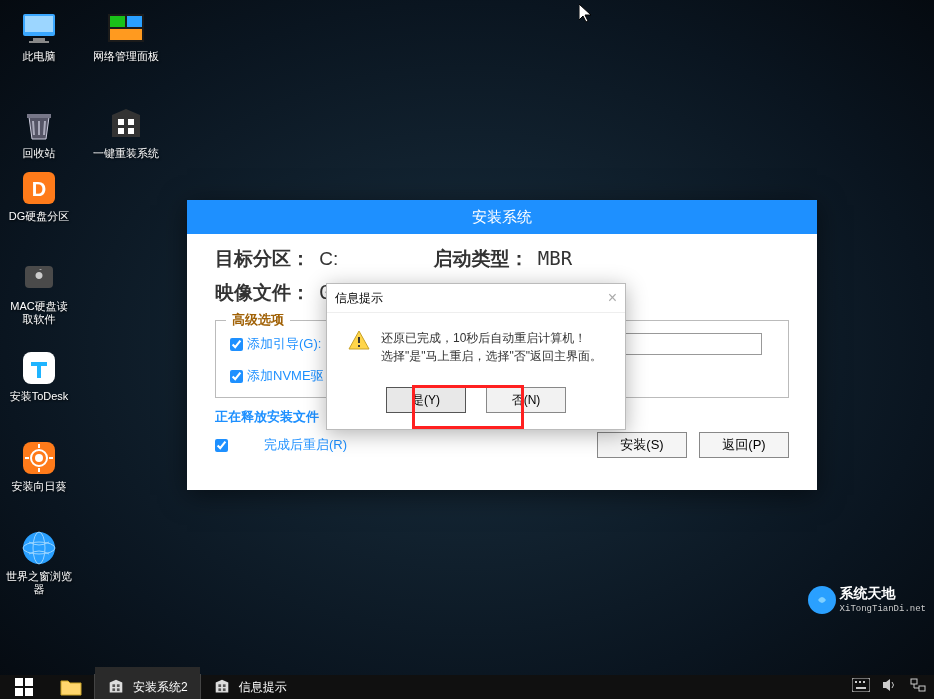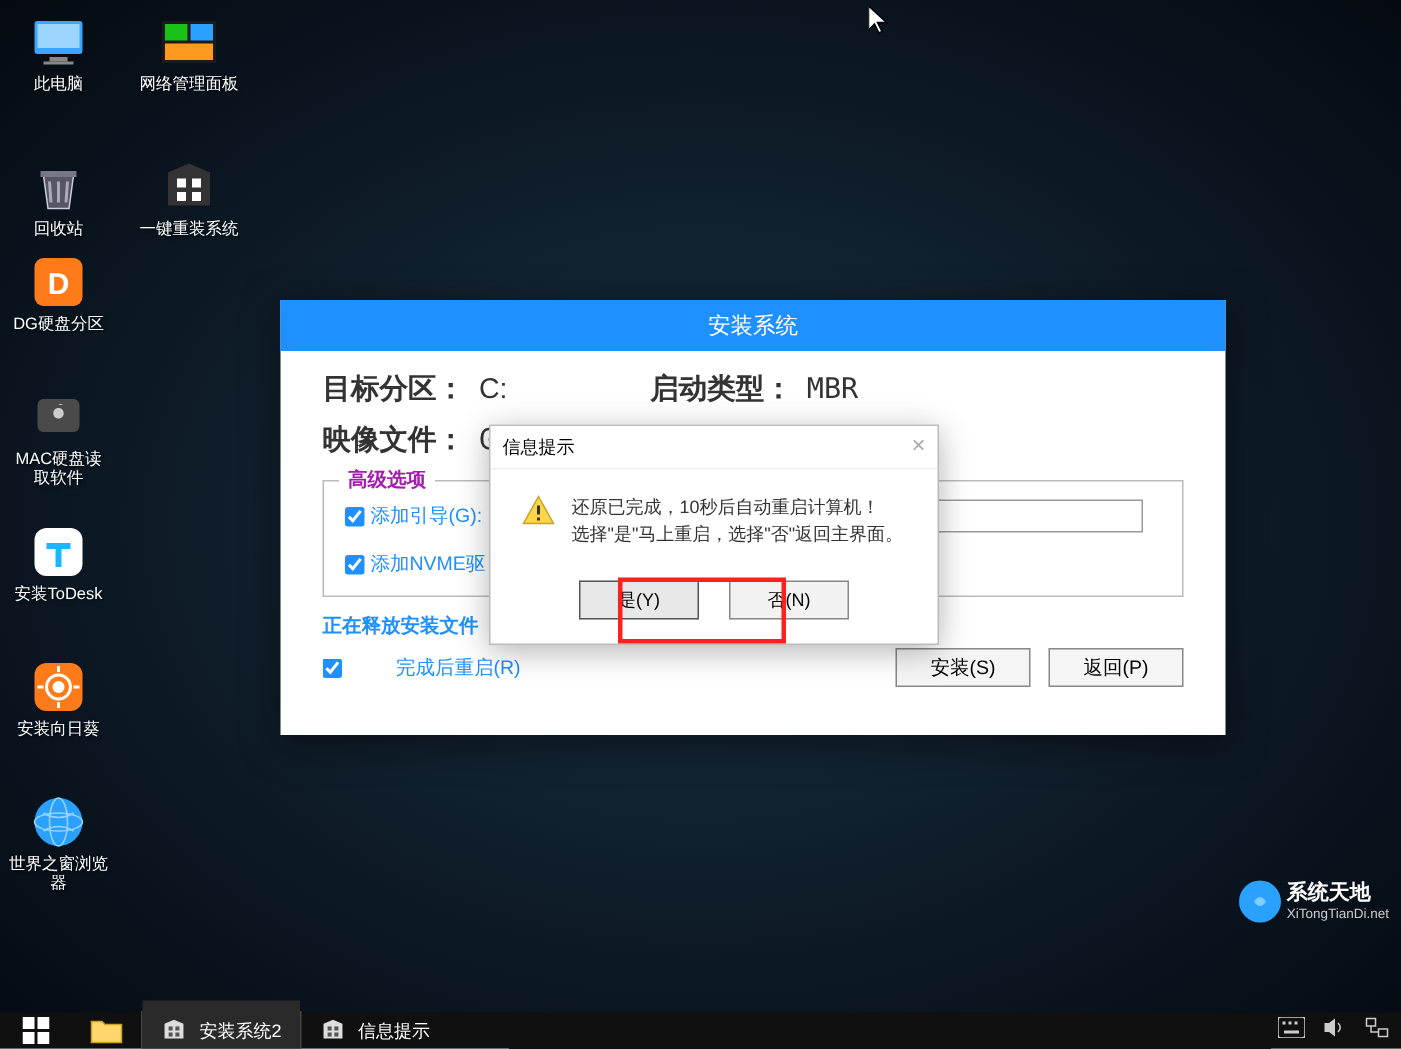--- a/index.html
+++ b/index.html
@@ -14,21 +14,21 @@
 
     .icon-col-left { position: absolute; top: 164px; left: 4px; display: flex; flex-direction: column; }
 
     
     .installer-window { position: absolute; top: 200px; left: 187px; width: 630px; height: 290px; background: #fff; box-shadow: 0 5px 25px rgba(0,0,0,.5); }
     .installer-titlebar { height: 34px; background: #1e90ff; color: #fff; display: flex; align-items: center; justify-content: center; font-size: 15px; }
     .installer-body { padding: 12px 28px; }
     .info-row { font-size: 19px; color: #333; margin-bottom: 8px; }
     .info-row span.key { display: inline-block; }
     .adv-fieldset { border: 1px solid #bbb; position: relative; margin-top: 14px; padding: 12px 14px; }
-    .adv-legend { position: absolute; top: -10px; left: 10px; background: #fff; padding: 0 6px; font-size: 13px; font-weight: bold; color: #a21caf; }
+    .adv-legend { position: absolute; top: -10px; left: 10px; background: #fff; padding: 0 6px; font-size: 13px; font-weight: bold; color: #a16207; }
     .chk-row { display: flex; align-items: center; color: #1e90ff; font-size: 13px; margin-bottom: 12px; }
     .chk-row input { margin-right: 4px; accent-color: #1e90ff; }
     .chk-mid { display: inline-block; width: 220px; border: 1px solid #999; height: 22px; margin: 0 12px; }
     .progress-label { color: #1e90ff; font-weight: bold; font-size: 13px; margin-top: 10px; }
     .bottom-row { display: flex; align-items: center; margin-top: 6px; }
     .bottom-row .chk-row { margin-bottom: 0; flex: 1; gap: 32px; }
     .wbtn { width: 90px; height: 26px; border: 1px solid #888; background: #f5f5f5; font-size: 13px; margin-left: 12px; cursor: pointer; }
 
     
     .modal { position: absolute; top: 283px; left: 326px; width: 300px; background: #fff; border: 1px solid #bbb; box-shadow: 0 4px 20px rgba(0,0,0,.3); z-index: 10; }
@@ -49,21 +49,21 @@
     .task-item.active { background: #2a2a2a; }
     .task-sep { width: 1px; height: 26px; background: #444; }
     .tray { margin-left: auto; display: flex; align-items: center; gap: 12px; padding-right: 8px; color: #ccc; }
     .tray span { cursor: pointer; }
 
     
     .watermark { position: absolute; bottom: 44px; right: 8px; display: flex; align-items: center; gap: 4px; }
     .watermark-badge { width: 28px; height: 28px; background: #2aa0ff; border-radius: 50%; display: flex; align-items: center; justify-content: center; color: #fff; font-weight: bold; font-size: 18px; }
     .watermark-text { color: #fff; font-size: 11px; line-height: 1.1; }
     .watermark-text b { font-size: 14px; }
-    .watermark-text small { color: #ccc; font-size: 9px; }
+    .watermark-text small { color: #ccc; font-size: 9px; font-family: Liberation Mono, monospace; }
 
     
     .cursor-img { position: absolute; top: 4px; left: 579px; pointer-events: none; }
   </style>
 </head>
 <body>
 
 <div class="desktop">
 
   <div class="icon-grid">

